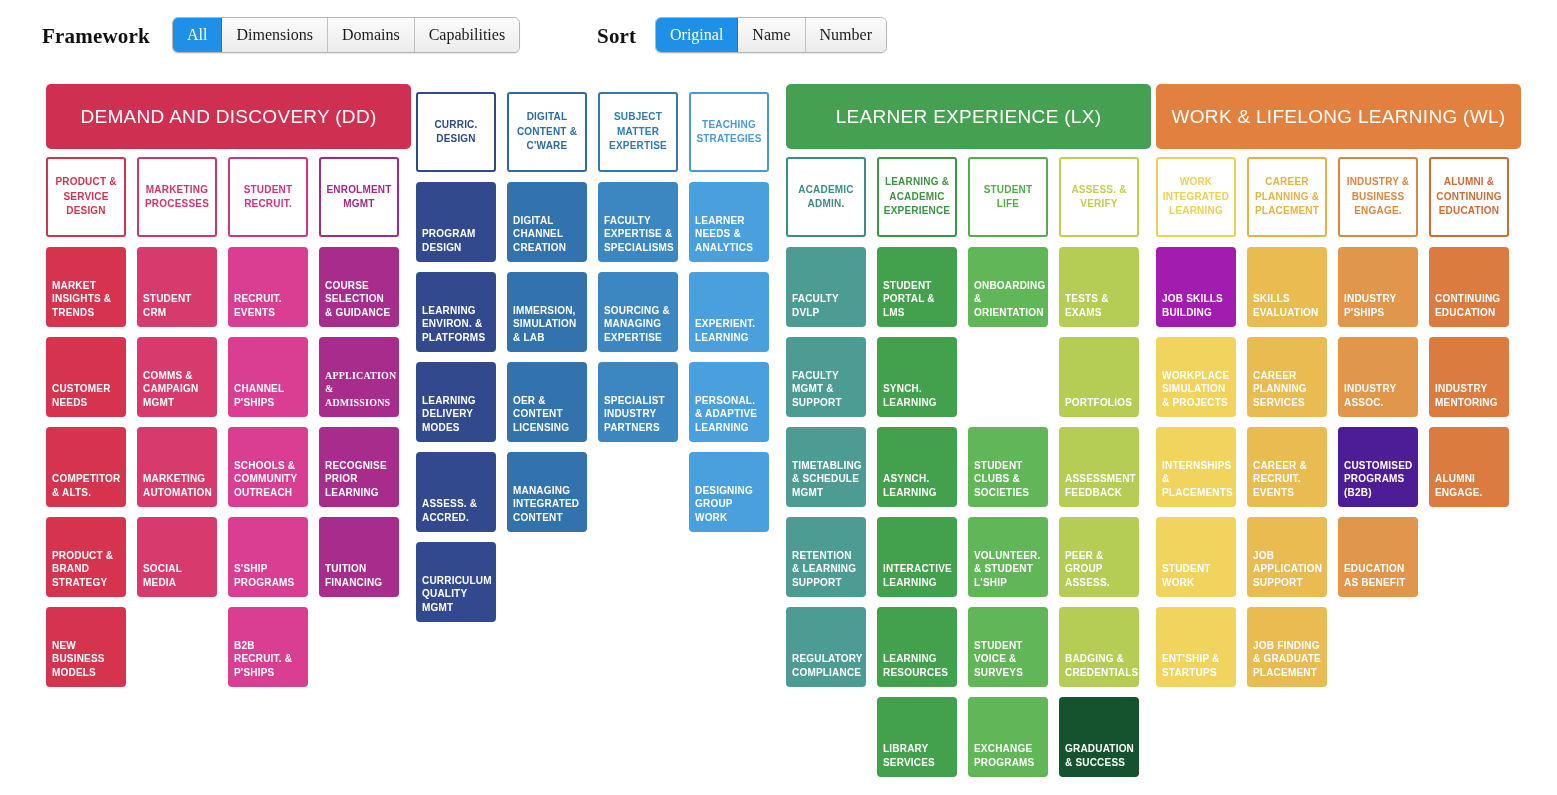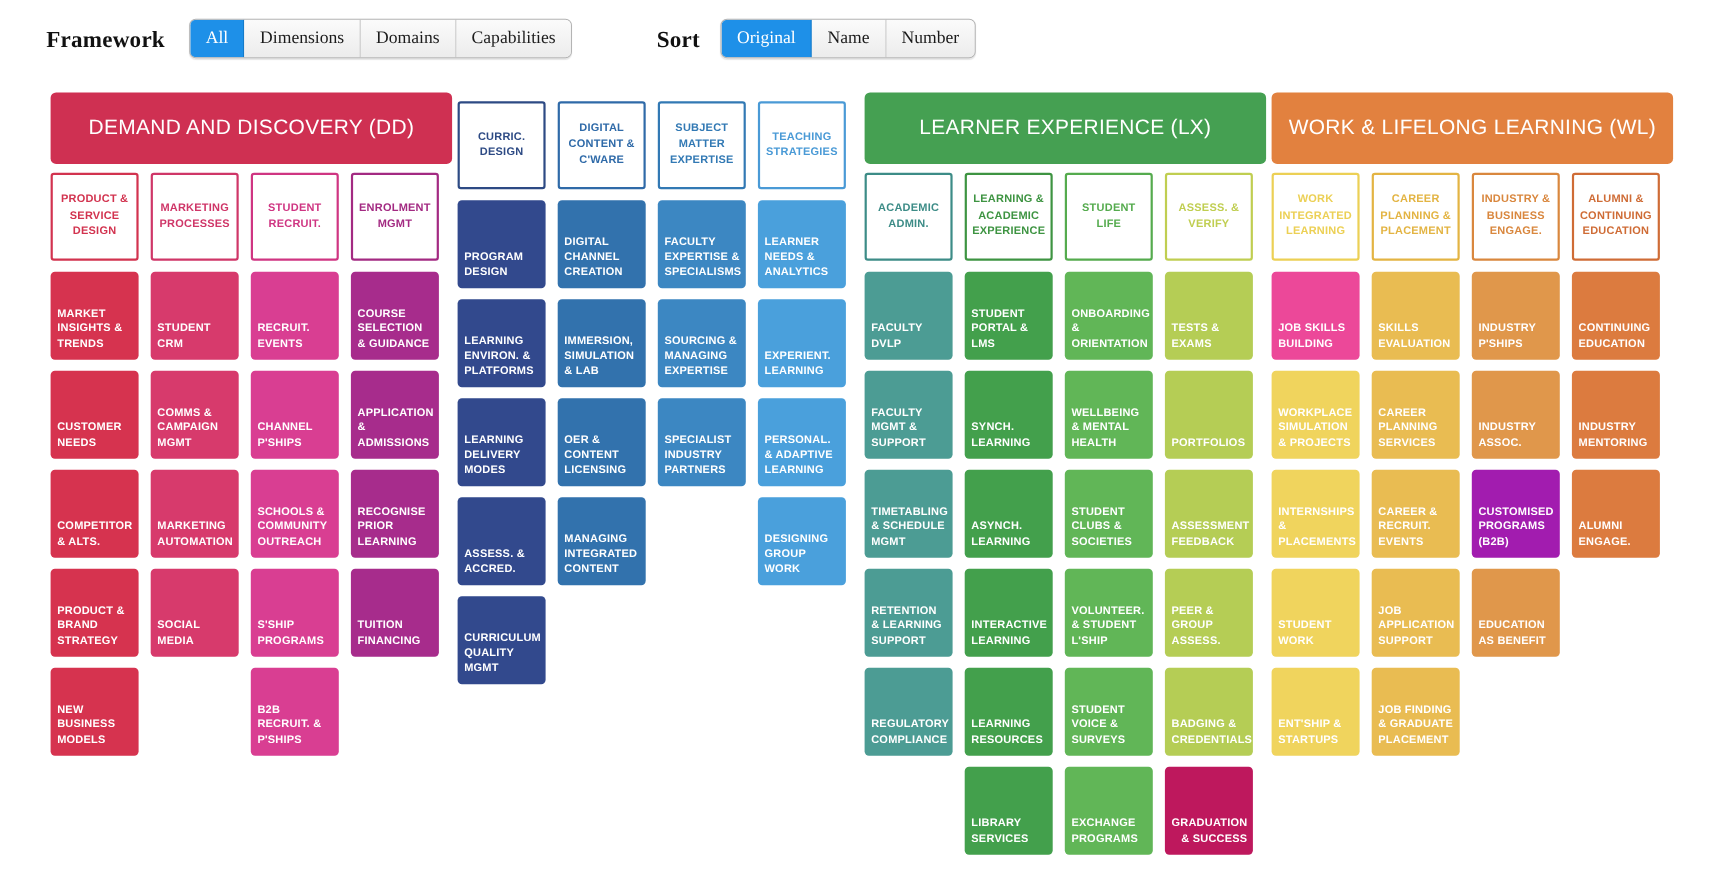--- a/index.html
+++ b/index.html
@@ -146,21 +146,21 @@
           <div class="cellwrap" style="left: 91px; top: 180px;">
             <div class="cap-card" style="background: rgb(215, 58, 108);">
               <span>COMMS &amp; CAMPAIGN MGMT</span>
             </div>
           </div>
           <div class="cellwrap" style="left: 182px; top: 180px;">
             <div class="cap-card" style="background: rgb(217, 62, 146);">
               <span>CHANNEL P'SHIPS</span>
             </div>
           </div>
-          <div class="cellwrap" style="left: 273px; top: 180px;">
+          <div class="cellwrap" style="left: 273px; top: 180px; font-family: Liberation Serif, serif;">
             <div class="cap-card" style="background: rgb(167, 44, 140);">
               <span>APPLICATION &amp; ADMISSIONS</span>
             </div>
           </div>
           <div class="cellwrap" style="left: 0px; top: 270px;">
             <div class="cap-card" style="background: rgb(214, 51, 79);">
               <span>COMPETITOR &amp; ALTS.</span>
             </div>
           </div>
           <div class="cellwrap" style="left: 91px; top: 270px;">
@@ -360,25 +360,20 @@
           <div class="cellwrap" style="left: 0px; top: 180px;">
             <div class="cap-card" style="background: rgb(76, 156, 148);">
               <span>FACULTY MGMT &amp; SUPPORT</span>
             </div>
           </div>
           <div class="cellwrap" style="left: 91px; top: 180px;">
             <div class="cap-card" style="background: rgb(67, 160, 76);">
               <span>SYNCH. LEARNING</span>
             </div>
           </div>
-          <div class="cellwrap" style="left: 182px; top: 180px;">
-            <div class="cap-card" style="background: rgb(97, 182, 87);">
-              <span>WELLBEING &amp; MENTAL HEALTH</span>
-            </div>
-          </div>
           <div class="cellwrap" style="left: 273px; top: 180px;">
             <div class="cap-card" style="background: rgb(181, 205, 85);">
               <span>PORTFOLIOS</span>
             </div>
           </div>
           <div class="cellwrap" style="left: 0px; top: 270px;">
             <div class="cap-card" style="background: rgb(76, 156, 148);">
               <span>TIMETABLING &amp; SCHEDULE MGMT</span>
             </div>
           </div>
@@ -441,21 +436,21 @@
             <div class="cap-card" style="background: rgb(67, 160, 76);">
               <span>LIBRARY SERVICES</span>
             </div>
           </div>
           <div class="cellwrap" style="left: 182px; top: 540px;">
             <div class="cap-card" style="background: rgb(97, 182, 87);">
               <span>EXCHANGE PROGRAMS</span>
             </div>
           </div>
           <div class="cellwrap" style="left: 273px; top: 540px;">
-            <div class="cap-card" style="background: #be185d; text-align: right;">
+            <div class="cap-card" style="background: #14532d;">
               <span>GRADUATION &amp; SUCCESS</span>
             </div>
           </div>
         </div>
       </div>
       <div class="col" id="col-3">
         <div class="col-header" style="background: rgb(226, 129, 63);">WORK &amp; LIFELONG LEARNING (WL)</div>
         <div class="grid" style="height: 630px;">
           <div class="cellwrap" style="left: 0px; top: 0px;">
             <div class="domain-card" style="border-color: rgb(236, 208, 85); color: rgb(236, 208, 85);">
@@ -471,21 +466,21 @@
             <div class="domain-card" style="border-color: rgb(217, 135, 62); color: rgb(217, 135, 62);">
               <span>INDUSTRY &amp; BUSINESS ENGAGE.</span>
             </div>
           </div>
           <div class="cellwrap" style="left: 273px; top: 0px;">
             <div class="domain-card" style="border-color: rgb(207, 108, 54); color: rgb(207, 108, 54);">
               <span>ALUMNI &amp; CONTINUING EDUCATION</span>
             </div>
           </div>
           <div class="cellwrap" style="left: 0px; top: 90px;">
-            <div class="cap-card" style="background: #ec4899;">
+            <div class="cap-card" style="background: #a21caf;">
               <span>JOB SKILLS BUILDING</span>
             </div>
           </div>
           <div class="cellwrap" style="left: 91px; top: 90px;">
             <div class="cap-card" style="background: rgb(233, 188, 82);">
               <span>SKILLS EVALUATION</span>
             </div>
           </div>
           <div class="cellwrap" style="left: 182px; top: 90px;">
             <div class="cap-card" style="background: rgb(224, 151, 75);">
@@ -521,21 +516,21 @@
             <div class="cap-card" style="background: rgb(240, 212, 93);">
               <span>INTERNSHIPS &amp; PLACEMENTS</span>
             </div>
           </div>
           <div class="cellwrap" style="left: 91px; top: 270px;">
             <div class="cap-card" style="background: rgb(233, 188, 82);">
               <span>CAREER &amp; RECRUIT. EVENTS</span>
             </div>
           </div>
           <div class="cellwrap" style="left: 182px; top: 270px;">
-            <div class="cap-card" style="background: #a21caf;">
+            <div class="cap-card" style="background: #4c1d95;">
               <span>CUSTOMISED PROGRAMS (B2B)</span>
             </div>
           </div>
           <div class="cellwrap" style="left: 273px; top: 270px;">
             <div class="cap-card" style="background: rgb(220, 123, 63);">
               <span>ALUMNI ENGAGE.</span>
             </div>
           </div>
           <div class="cellwrap" style="left: 0px; top: 360px;">
             <div class="cap-card" style="background: rgb(240, 212, 93);">

